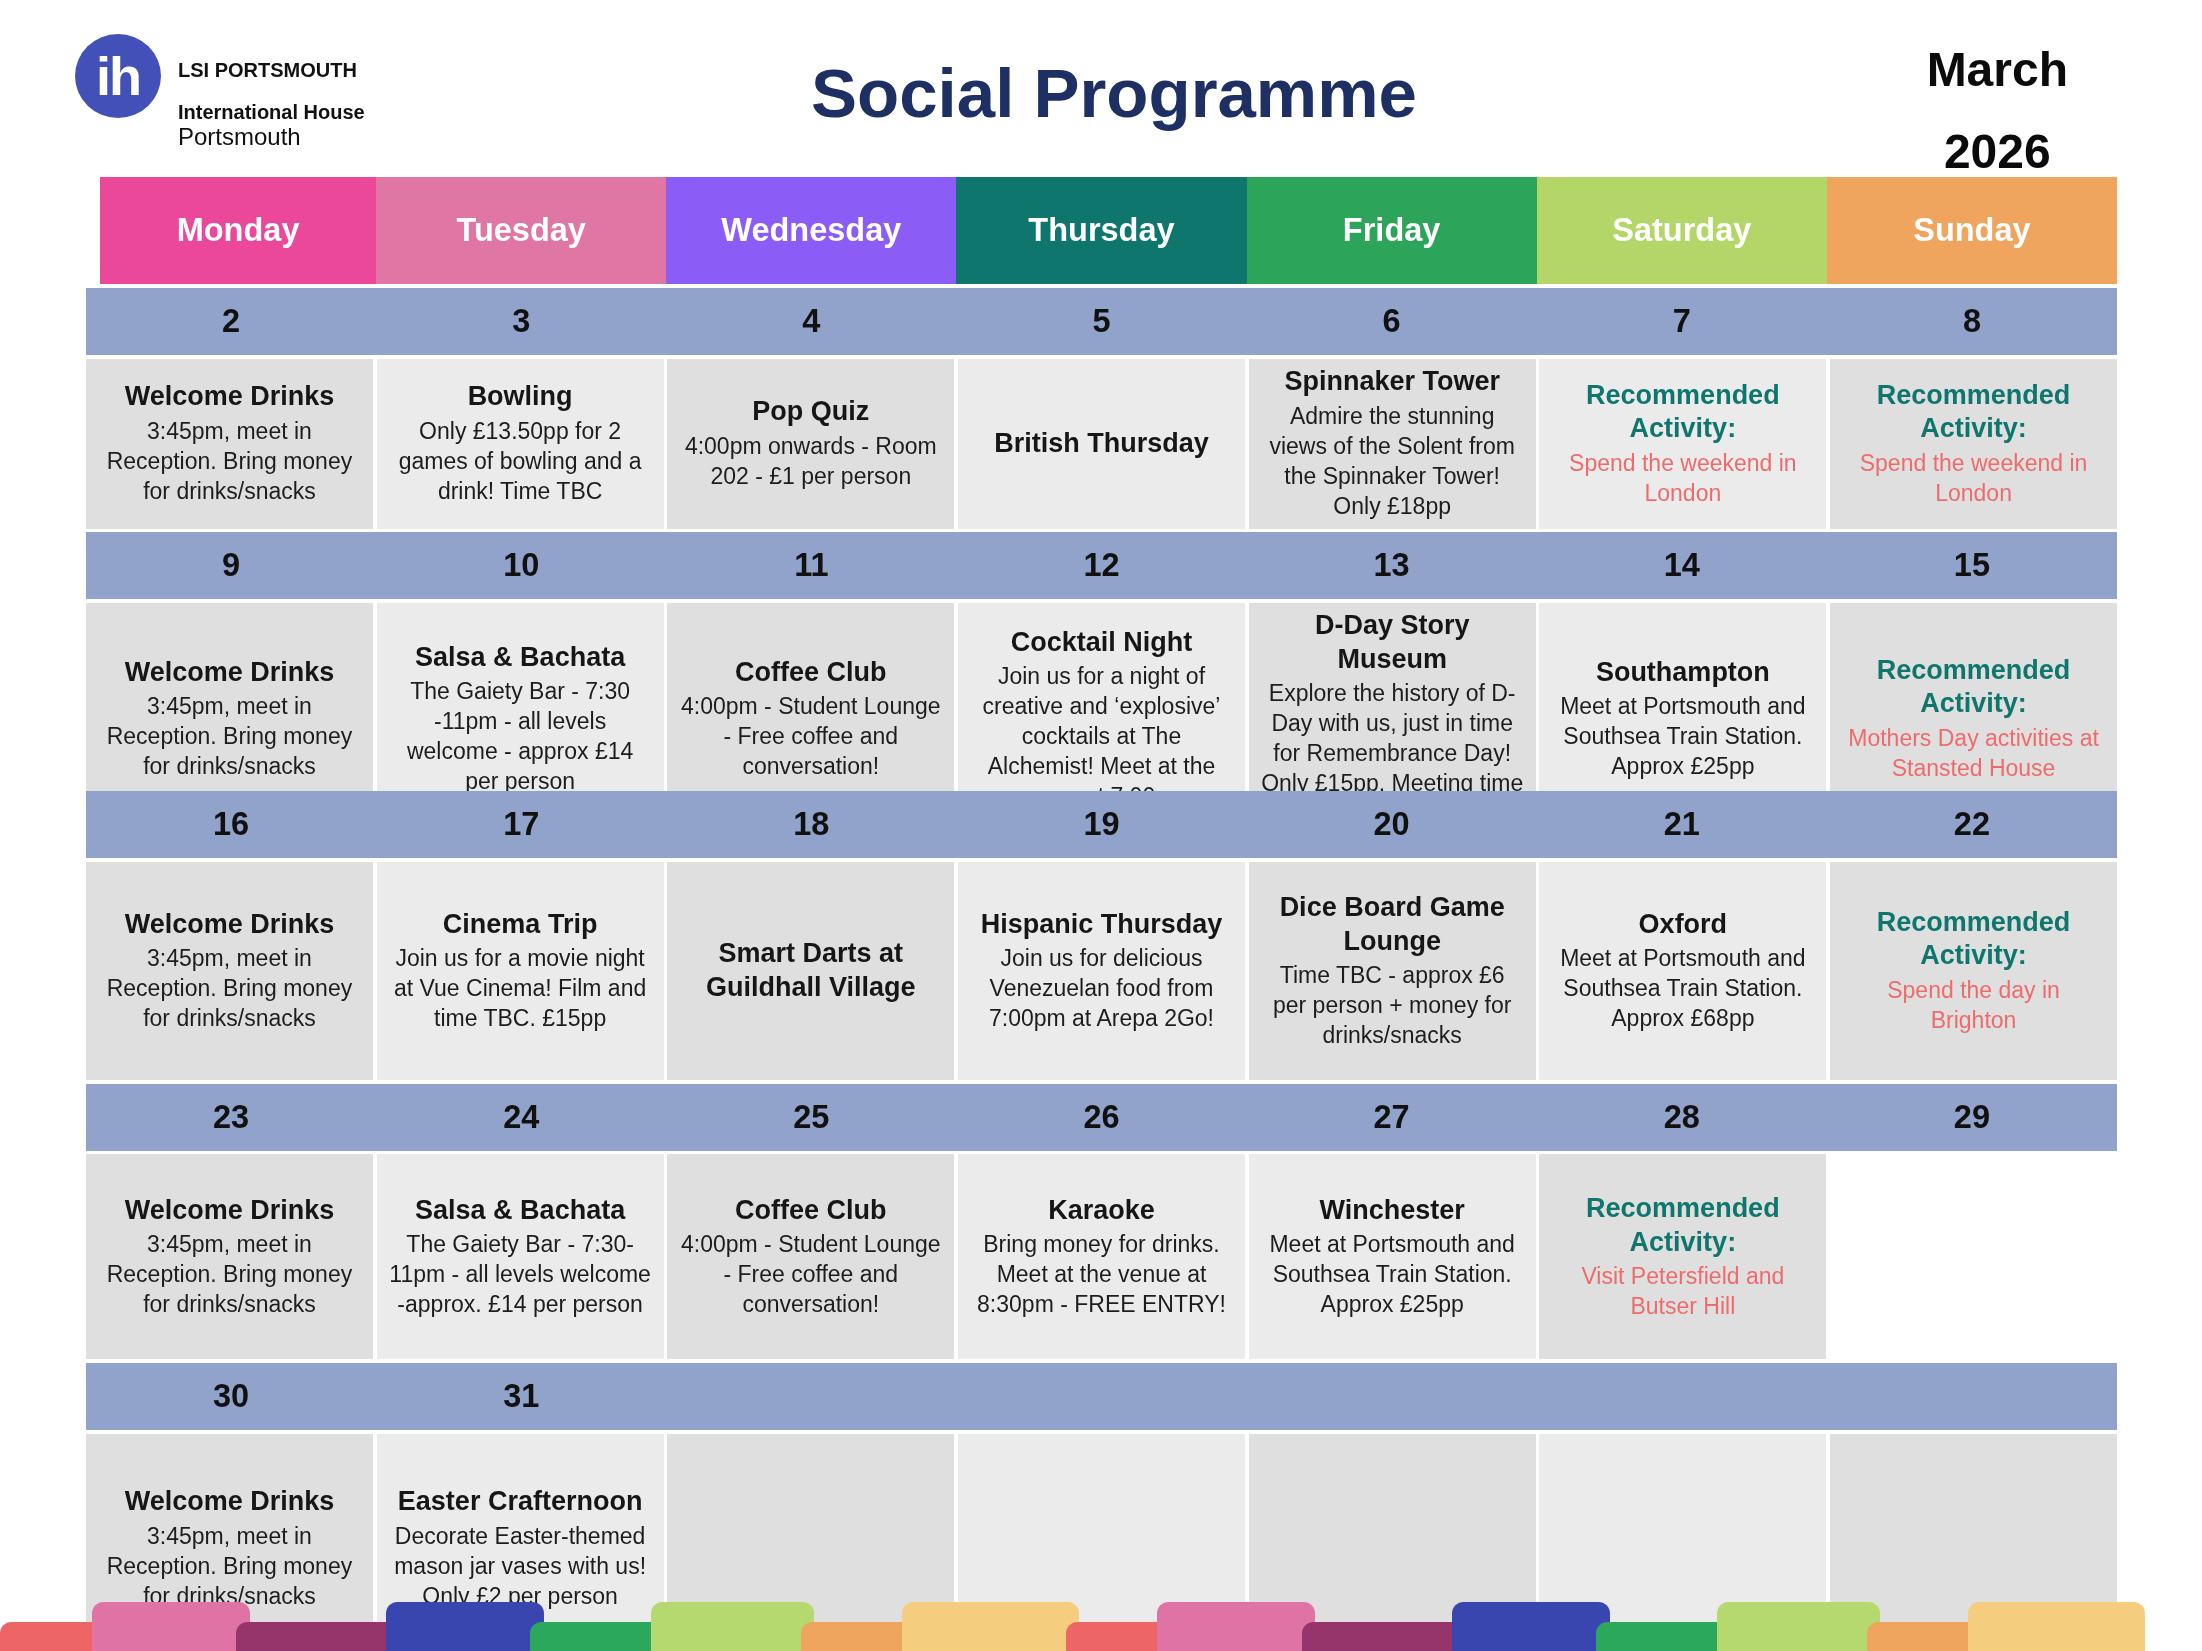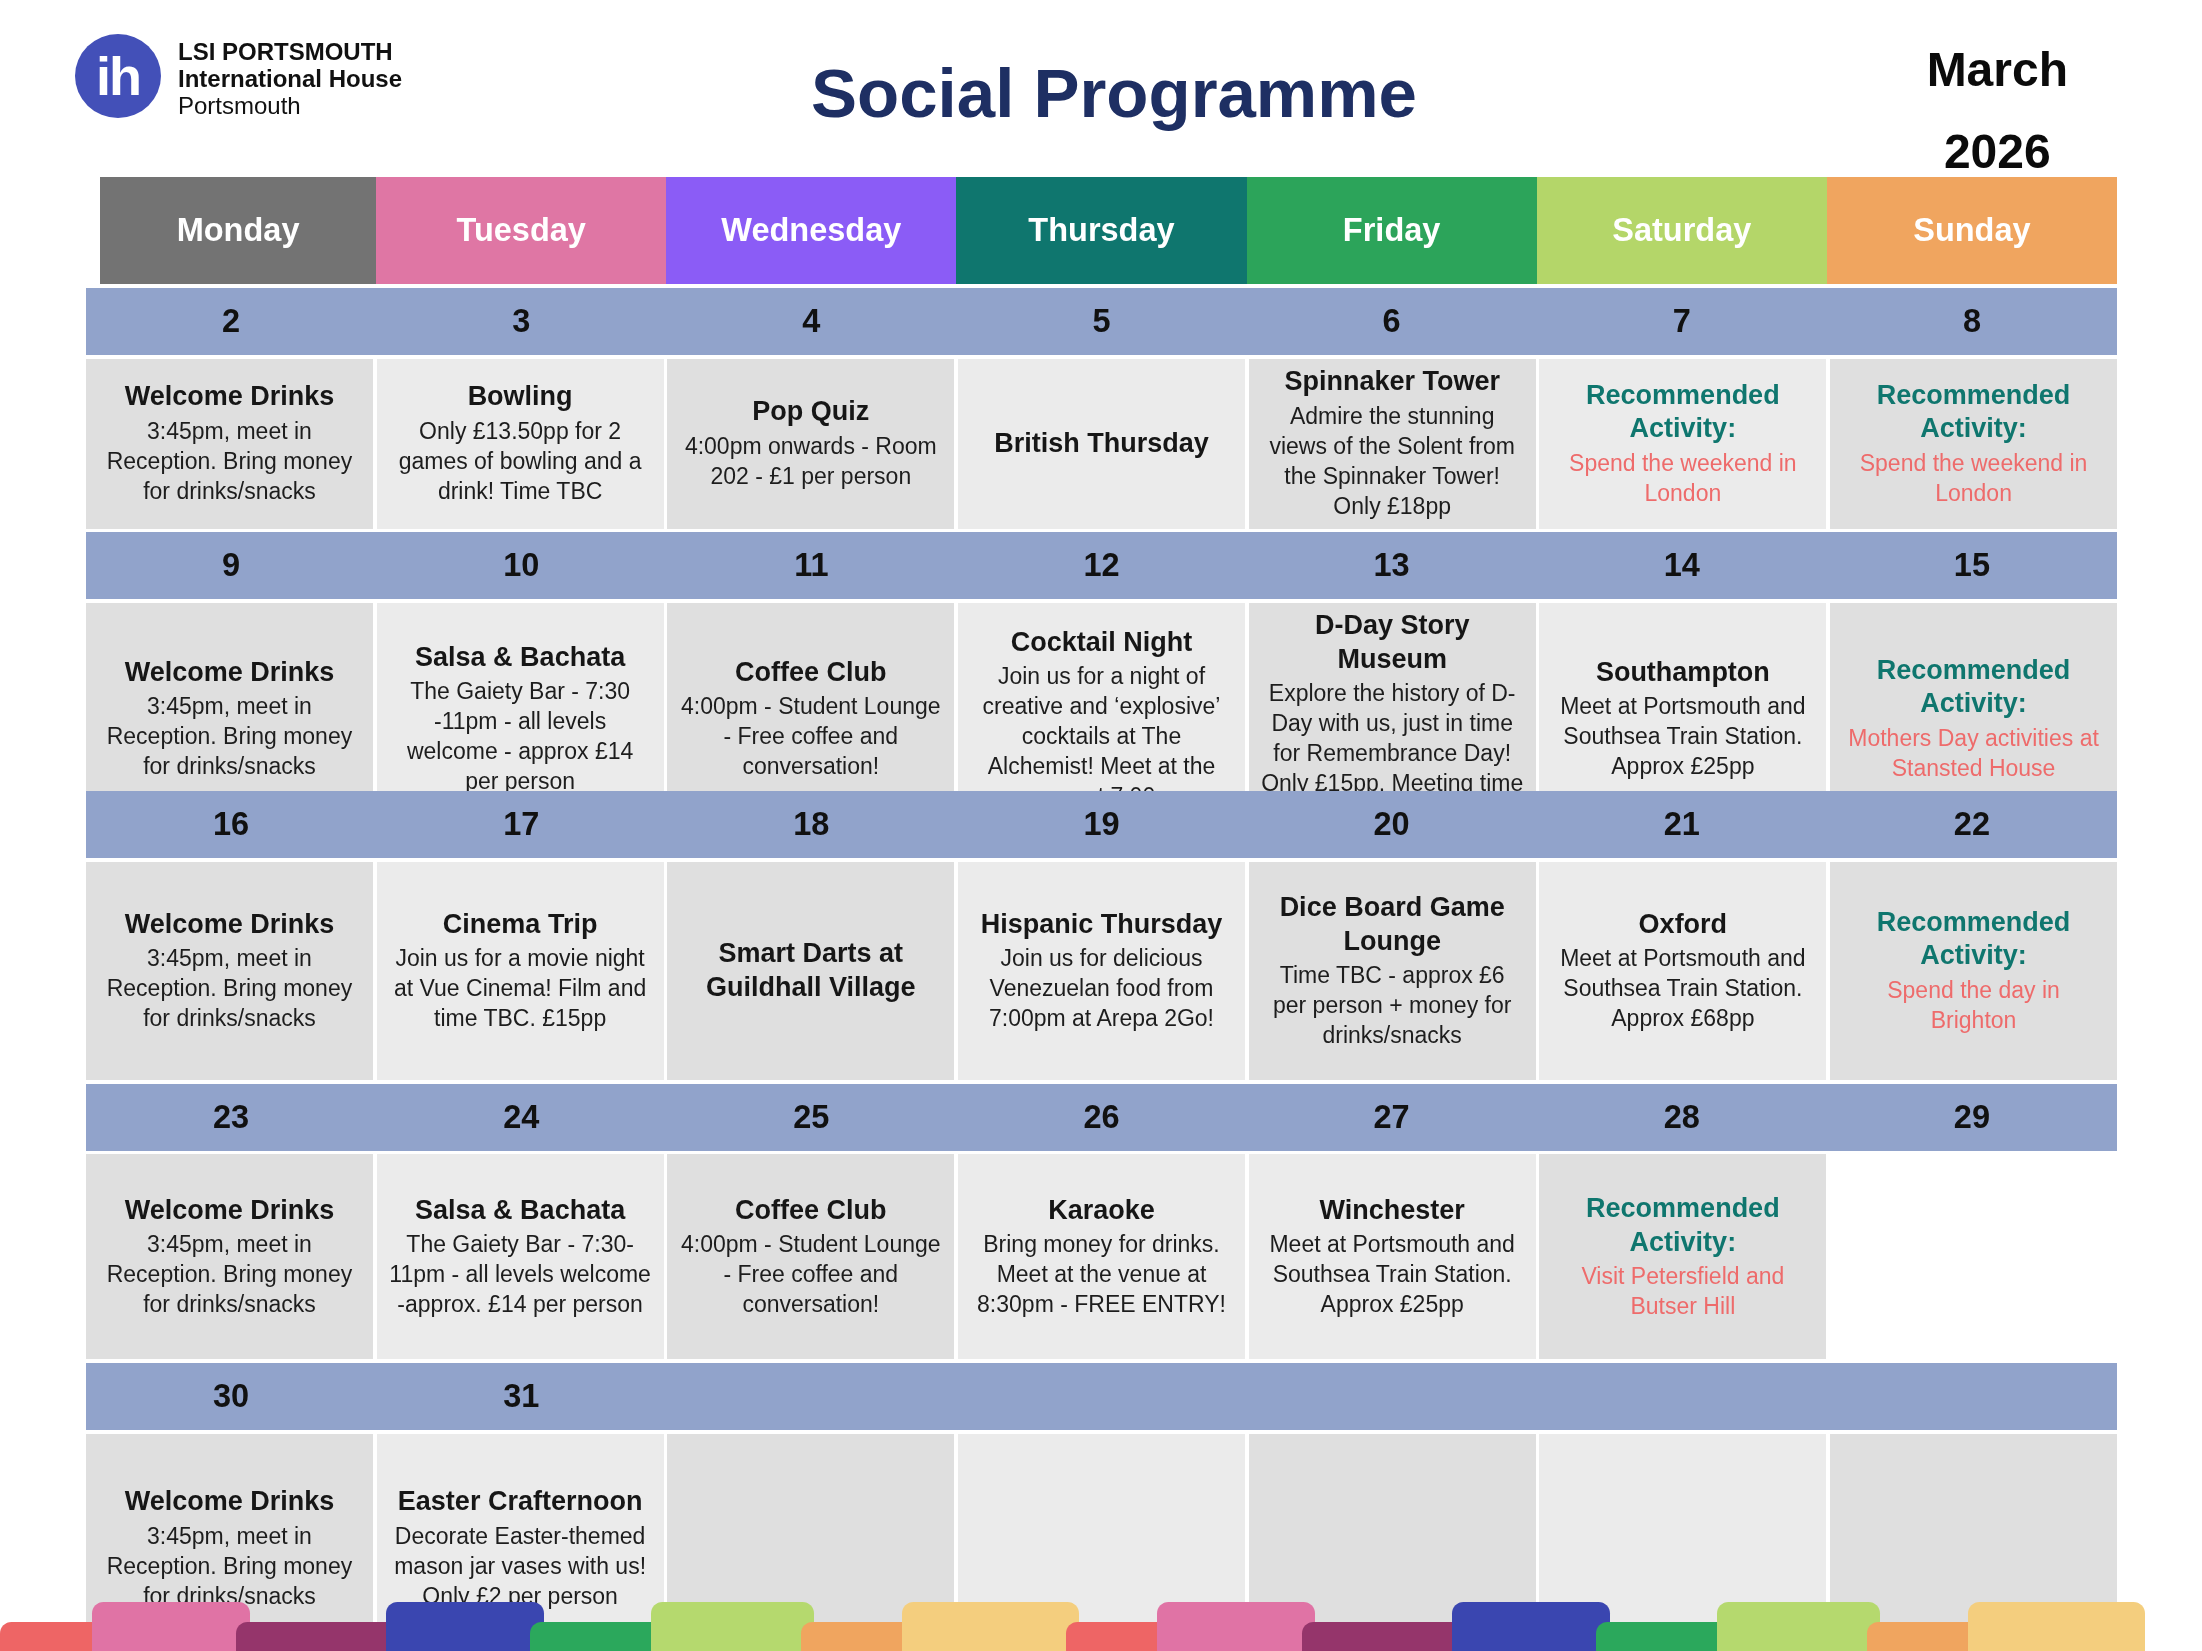--- a/index.html
+++ b/index.html
@@ -13,21 +13,21 @@
   
   .header{position:absolute;top:0;left:0;width:100%;height:177px;}
   .logo-wrap{position:absolute;left:75px;top:34px;display:flex;align-items:flex-start;}
   .logo-circle{
     width:86px;height:84px;border-radius:50%;
     background:#4350B8;color:#ffffff;
     display:flex;align-items:center;justify-content:center;
     font-weight:bold;font-size:54px;letter-spacing:-1.9px;
   }
   .org-text{margin-left:17px;line-height:1.12;padding-top:4.8px;color:#111111;}
-  .org-line1,.org-line2{font-size:24px;font-weight:bold;letter-spacing:0px;}
+  .org-line1,.org-line2{font-size:20px;font-weight:bold;letter-spacing:0px;margin-top:20px;}
   .org-line3{font-size:24px;font-weight:normal;}
   .page-title{
     position:absolute;left:1114px;top:54px;transform:translateX(-50%);
     font-size:69px;font-weight:bold;color:#1E2F63;letter-spacing:0px;white-space:nowrap;
   }
   .month-label{
     position:absolute;right:134px;top:29px;text-align:center;
     font-size:48px;font-weight:bold;color:#0b0b0b;line-height:1.7;
   }
   
@@ -89,21 +89,21 @@
     </div>
     <div class="page-title">Social Programme</div>
     <div class="month-label">
       <div>March</div>
       <div>2026</div>
     </div>
   </div>
 
   <div class="calendar">
     <div class="day-row">
-        <div class="day-cell" style="background: #737373; margin-left: 14px;">Monday</div>
+        <div class="day-cell" style="background: #ec4899; margin-left: 14px;">Monday</div>
         <div class="day-cell" style="background: rgb(223, 118, 164);">Tuesday</div>
         <div class="day-cell" style="background: #8b5cf6;">Wednesday</div>
         <div class="day-cell" style="background: #0f766e;">Thursday</div>
         <div class="day-cell" style="background: rgb(44, 164, 90);">Friday</div>
         <div class="day-cell" style="background: rgb(180, 214, 105);">Saturday</div>
         <div class="day-cell" style="background: rgb(240, 165, 95);">Sunday</div>
       </div>
     <div id="weeks" style="display: flex; flex-direction: column; gap: 3.8px;">
         <div class="date-band">
           <div class="date-num">2</div>

